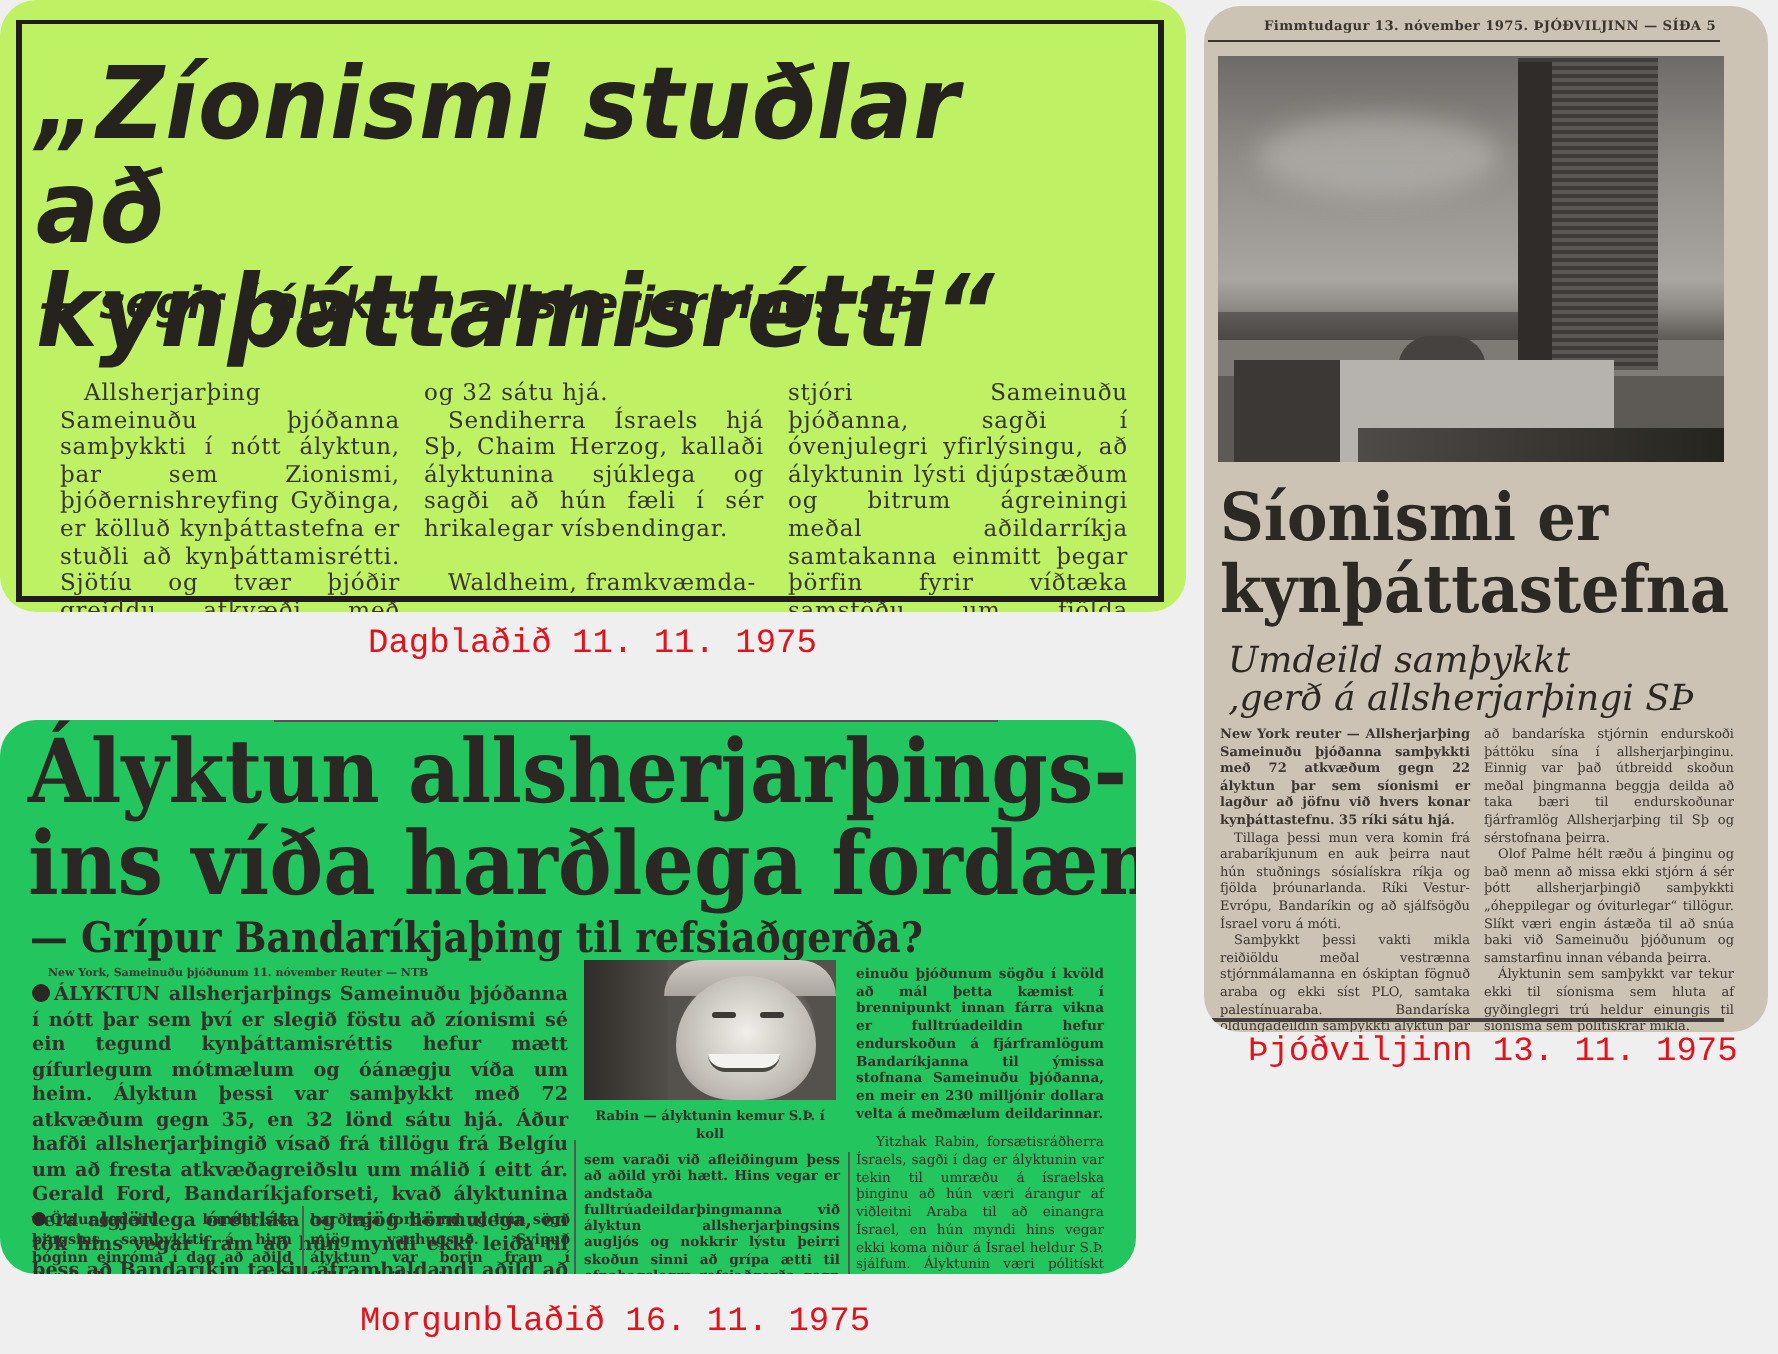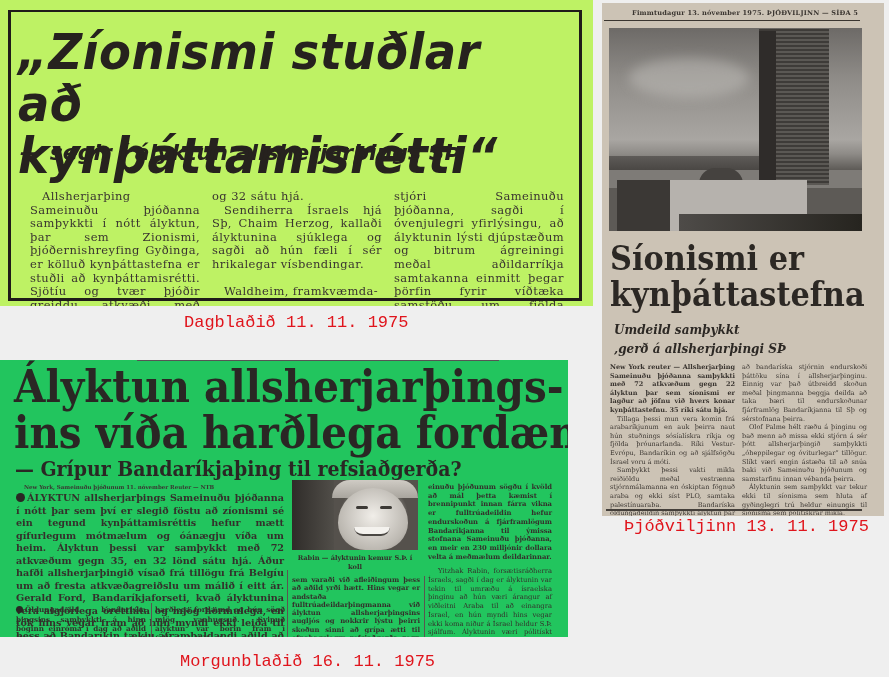--- a/index.html
+++ b/index.html
@@ -2,21 +2,21 @@
 <html><head>
 <meta charset="utf-8">
 <style>
   html, body { margin: 0; padding: 0; }
   body {
     width: 889px; height: 677px; position: relative; overflow: hidden;
     background: #efefef;
     font-family: "DejaVu Serif", serif;
     color: #2b2722;
   }
-  .clip { position: absolute; overflow: hidden; }
+  .clip { position: absolute; overflow: hidden; border-radius: 18px; }
   .caption {
     position: absolute; color: #e0141c;
     font-family: Liberation Mono, monospace; font-size: 17px; white-space: nowrap;
   }
 
   
   #dag { left: 0; top: 0; width: 593px; height: 306px; background: #bef264; }
   #dag .frame {
     position: absolute; left: 8px; top: 10px; width: 568px; height: 286px;
     border: 3px solid #1f1c19; border-top-width: 2px;
@@ -94,21 +94,21 @@
   #thj .photo .skyline { position: absolute; left: 0; top: 128px; width: 150px; height: 14px; background: linear-gradient(#5e5b58, #4a4744); }
   #thj .photo .water { position: absolute; left: 0; top: 142px; width: 253px; height: 18px; background: #7e7b77; }
   #thj .photo .assembly { position: absolute; left: 8px; top: 152px; width: 190px; height: 51px; background: linear-gradient(90deg, #3b3835 0 28%, #b6b2ad 28% 100%); }
   #thj .photo .dome { position: absolute; left: 90px; top: 140px; width: 44px; height: 16px; border-radius: 24px 24px 0 0; background: #45423f; }
   #thj .photo .plaza { position: absolute; left: 70px; top: 186px; width: 183px; height: 17px; background: linear-gradient(90deg, #4e4b48, #26241f); }
   #thj .h1 {
     position: absolute; left: 8px; top: 238px; width: 270px;
     font-family: "DejaVu Serif", serif; font-weight: bold; font-size: 33px; line-height: 36px; color: #2c2824;
     transform: scaleX(0.92); transform-origin: left top; white-space: nowrap;
   }
-  #thj .sub { position: absolute; left: 12px; top: 318px; font-family: "DejaVu Serif", serif; font-weight: bold; font-style: italic; font-size: 12px; line-height: 19px; color: #2c2824; white-space: nowrap; }
+  #thj .sub { position: absolute; left: 12px; top: 318px; font-family: "DejaVu Serif", serif; font-weight: normal; font-style: italic; font-size: 18px; line-height: 19px; color: #2c2824; white-space: nowrap; }
   #thj .col { position: absolute; top: 360px; width: 125px; font-size: 6.5px; line-height: 8.6px; color: #3a3530; text-align: justify; }
   #thj .col p { margin: 0; text-indent: 7px; }
   #thj .col p.noi { text-indent: 0; font-weight: bold; }
   #thj .botrule { position: absolute; left: 4px; top: 506px; width: 256px; height: 2px; background: #45403b; }
 </style>
 </head>
 <body>
 
 <div class="clip" id="dag">
   <div class="frame"></div>
@@ -192,19 +192,19 @@
   <div class="sub">
     <div>Umdeild samþykkt</div>
     <div>‚gerð á allsherjarþingi SÞ</div>
   </div>
   <div class="col" style="left:8px;">
     <p class="noi">New York reuter — Allsherjarþing Sameinuðu þjóðanna samþykkti með 72 atkvæðum gegn 22 ályktun þar sem síonismi er lagður að jöfnu við hvers konar kynþáttastefnu. 35 ríki sátu hjá.</p>
     <p>Tillaga þessi mun vera komin frá arabaríkjunum en auk þeirra naut hún stuðnings sósíalískra ríkja og fjölda þróunarlanda. Ríki Vestur-Evrópu, Bandaríkin og að sjálfsögðu Ísrael voru á móti.</p>
     <p>Samþykkt þessi vakti mikla reiðiöldu meðal vestrænna stjórnmálamanna en óskiptan fögnuð araba og ekki síst PLO, samtaka palestínuaraba. Bandaríska öldungadeildin samþykkti ályktun þar sem hvatt er til þess</p>
   </div>
   <div class="col" style="left:140px;">
-    <p style="text-indent:0">að bandaríska stjórnin endurskoði þáttöku sína í allsherjarþinginu. Einnig var það útbreidd skoðun meðal þingmanna beggja deilda að taka bæri til endurskoðunar fjárframlög Bandaríkjanna til Sþ og sérstofnana þeirra.</p>
+    <p style="text-indent:0">að bandaríska stjórnin endurskoði þáttöku sína í allsherjarþinginu. Einnig var það útbreidd skoðun meðal þingmanna beggja deilda að taka bæri til endurskoðunar fjárframlög Allsherjarþing til Sþ og sérstofnana þeirra.</p>
     <p>Olof Palme hélt ræðu á þinginu og bað menn að missa ekki stjórn á sér þótt allsherjarþingið samþykkti „óheppilegar og óviturlegar“ tillögur. Slíkt væri engin ástæða til að snúa baki við Sameinuðu þjóðunum og samstarfinu innan vébanda þeirra.</p>
     <p>Ályktunin sem samþykkt var tekur ekki til síonisma sem hluta af gyðinglegri trú heldur einungis til síonisma sem pólitískrar mikla.</p>
   </div>
   <div class="botrule"></div>
 </div>
 <div class="caption" style="left:624px; top:517px;">Þjóðviljinn 13. 11. 1975</div>
 
 </body></html>

